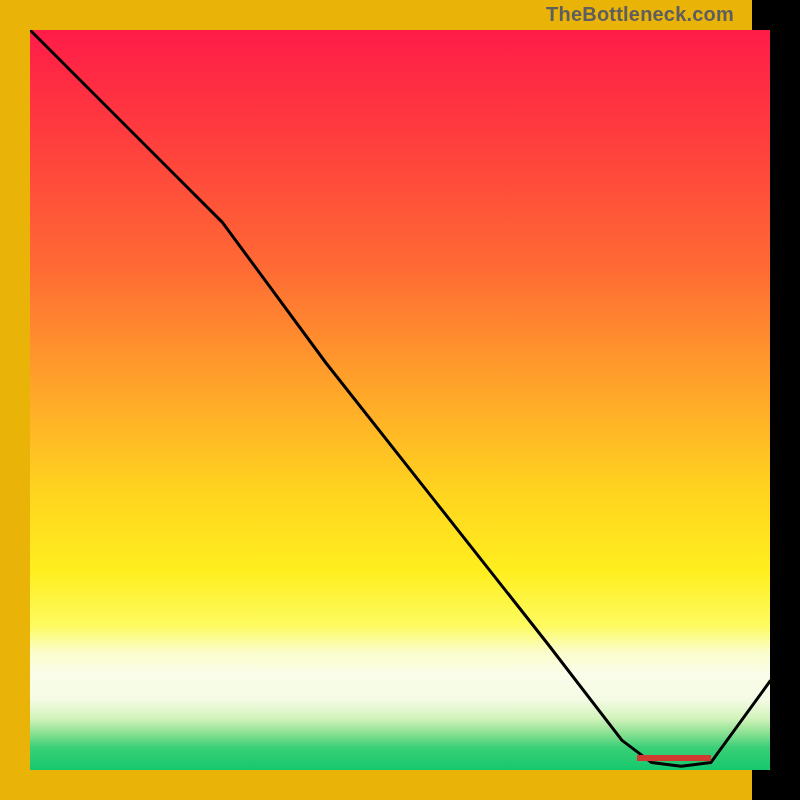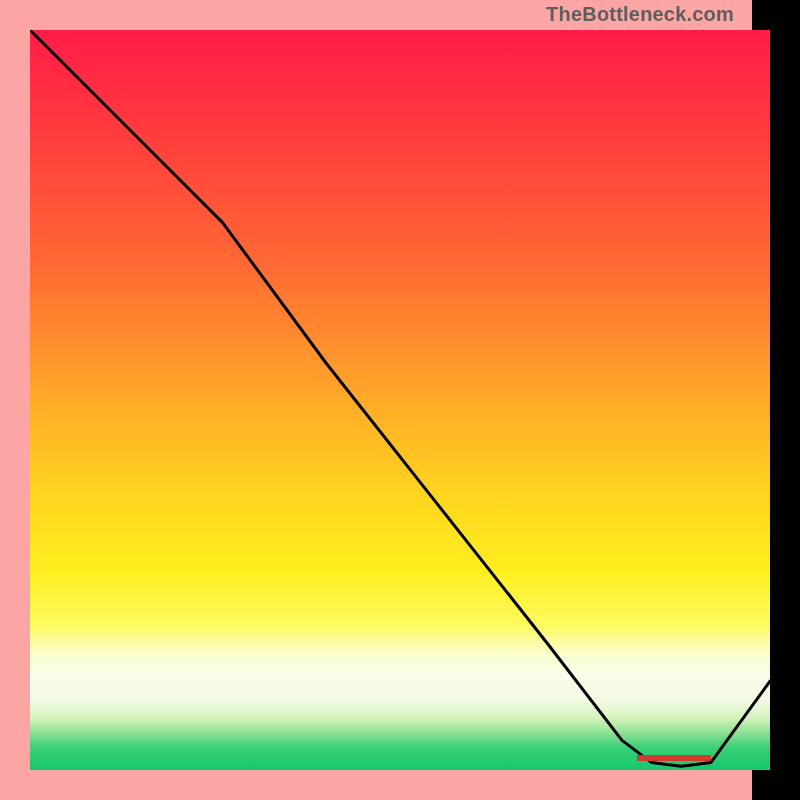--- a/index.html
+++ b/index.html
@@ -8,21 +8,21 @@
     width: 800px;
     height: 800px;
     background: #000;
     overflow: hidden;
     font-family: Arial, Helvetica, sans-serif;
   }
   .wrap {
     position: relative;
     width: 752px;
     height: 800px;
-    background: #fca5a5;
+    background: #eab308;
   }
   .watermark {
     position: absolute;
     top: 3px;
     right: 18px;
     color: #5e5e5e;
     font-size: 20px;
     font-weight: 600;
     letter-spacing: 0.2px;
     user-select: none;

